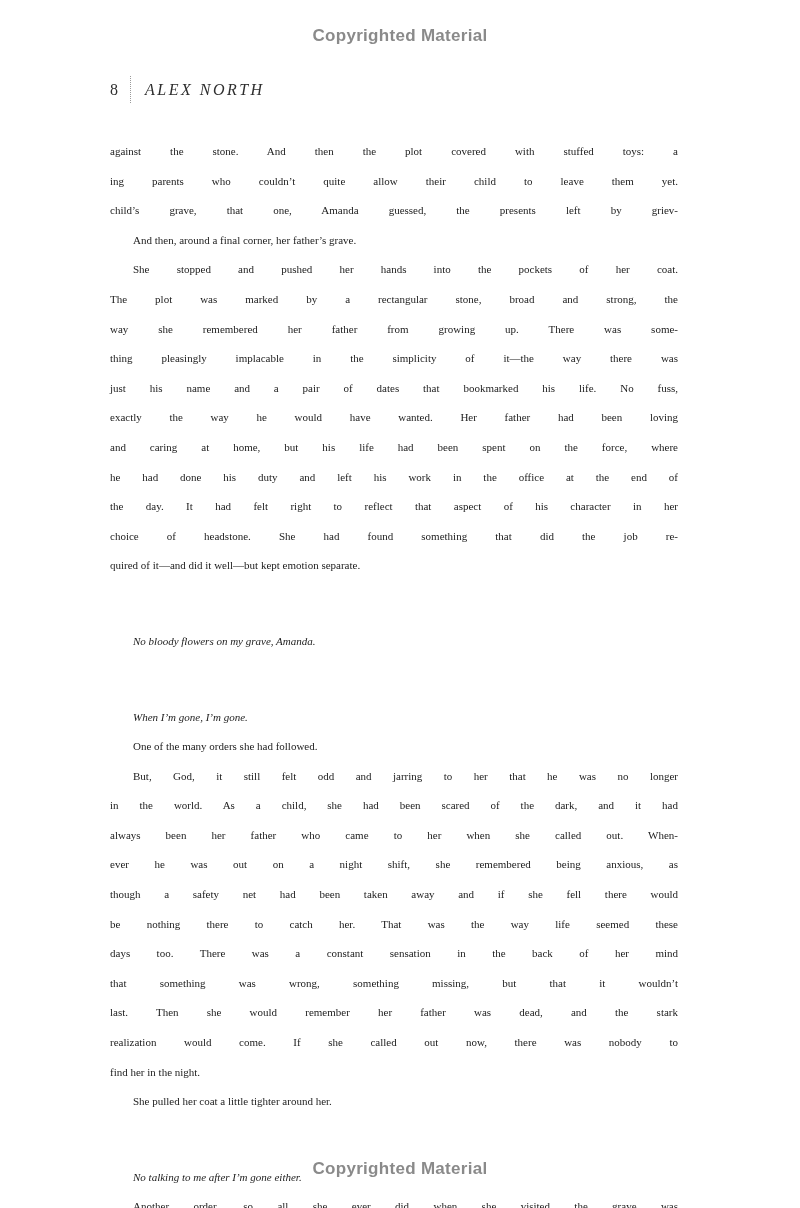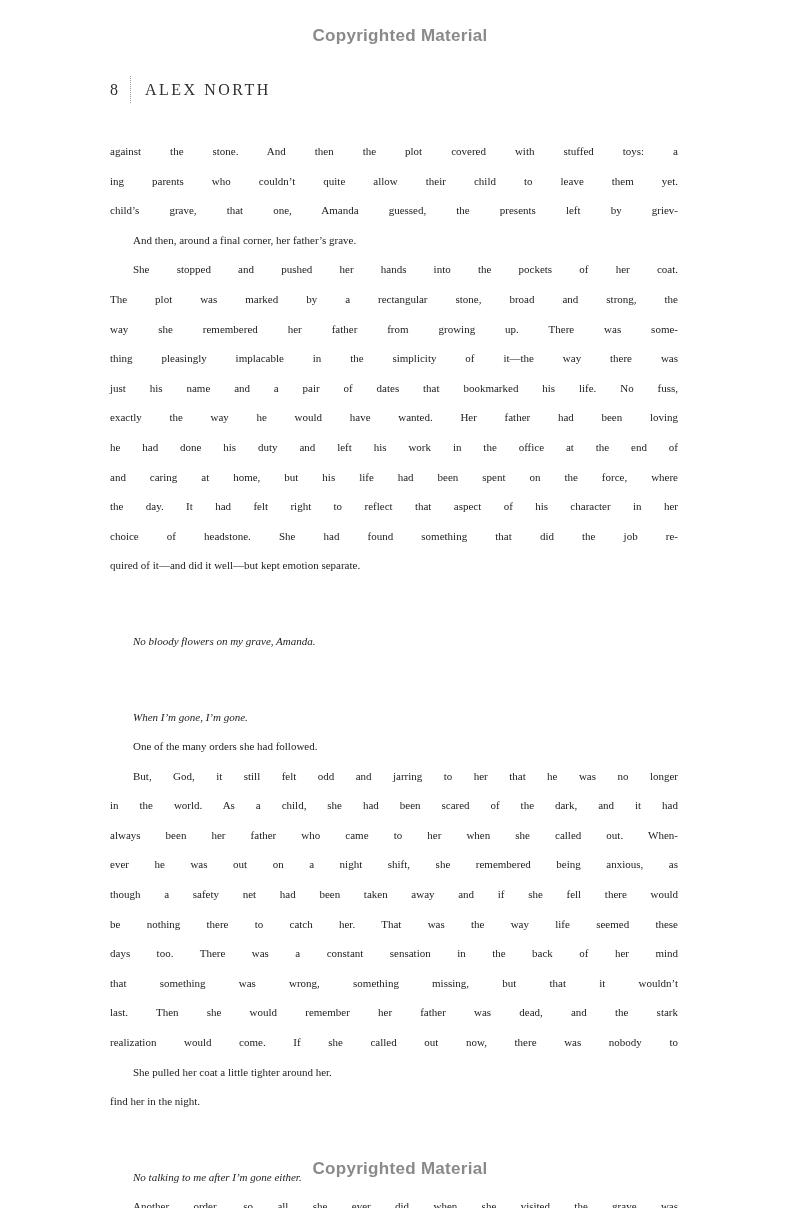--- a/index.html
+++ b/index.html
@@ -42,20 +42,21 @@
     width: 0;
     border-left: 1px dotted var(--divider-color, #9a9a9a);
     margin-left: 12px;
     margin-right: 14px;
   }
   .author {
     font-size: 16px;
     letter-spacing: 2.5px;
     font-family: "Liberation Serif", serif;
     white-space: nowrap;
+    font-style: italic;
   }
   .body-text {
     position: absolute;
     left: 110px;
     top: 137px;
     width: 568px;
   }
   .line {
     font-family: "Liberation Serif", serif;
     font-size: 11px;
@@ -86,39 +87,39 @@
       <div class="line just">against the stone. And then the plot covered with stuffed toys: a</div>
       <div class="line just">ing parents who couldn’t quite allow their child to leave them yet.</div>
       <div class="line just">child’s grave, that one, Amanda guessed, the presents left by griev-</div>
       <div class="line indent">And then, around a final corner, her father’s grave.</div>
       <div class="line indent just">She stopped and pushed her hands into the pockets of her coat.</div>
       <div class="line just">The plot was marked by a rectangular stone, broad and strong, the</div>
       <div class="line just">way she remembered her father from growing up. There was some-</div>
       <div class="line just">thing pleasingly implacable in the simplicity of it—the way there was</div>
       <div class="line just">just his name and a pair of dates that bookmarked his life. No fuss,</div>
       <div class="line just">exactly the way he would have wanted. Her father had been loving</div>
+      <div class="line just">and caring at home, but his life had been spent on the force, where</div>
       <div class="line just">he had done his duty and left his work in the office at the end of</div>
-      <div class="line just">and caring at home, but his life had been spent on the force, where</div>
       <div class="line just">the day. It had felt right to reflect that aspect of his character in her</div>
       <div class="line just">choice of headstone. She had found something that did the job re-</div>
       <div class="line">quired of it—and did it well—but kept emotion separate.</div>
       <div class="line italic indent">No bloody flowers on my grave, Amanda.</div>
       <div class="line italic indent">When I’m gone, I’m gone.</div>
       <div class="line indent">One of the many orders she had followed.</div>
       <div class="line indent just">But, God, it still felt odd and jarring to her that he was no longer</div>
       <div class="line just">in the world. As a child, she had been scared of the dark, and it had</div>
       <div class="line just">always been her father who came to her when she called out. When-</div>
       <div class="line just">ever he was out on a night shift, she remembered being anxious, as</div>
       <div class="line just">though a safety net had been taken away and if she fell there would</div>
       <div class="line just">be nothing there to catch her. That was the way life seemed these</div>
       <div class="line just">days too. There was a constant sensation in the back of her mind</div>
       <div class="line just">that something was wrong, something missing, but that it wouldn’t</div>
       <div class="line just">last. Then she would remember her father was dead, and the stark</div>
       <div class="line just">realization would come. If she called out now, there was nobody to</div>
+      <div class="line">find her in the night.</div>
       <div class="line indent">She pulled her coat a little tighter around her.</div>
-      <div class="line">find her in the night.</div>
       <div class="line italic indent">No talking to me after I’m gone either.</div>
       <div class="line indent just">Another order, so all she ever did when she visited the grave was</div>
     </div>
 
   <div class="copyright bottom">Copyrighted Material</div>
 
 </div>
 
 </body></html>

